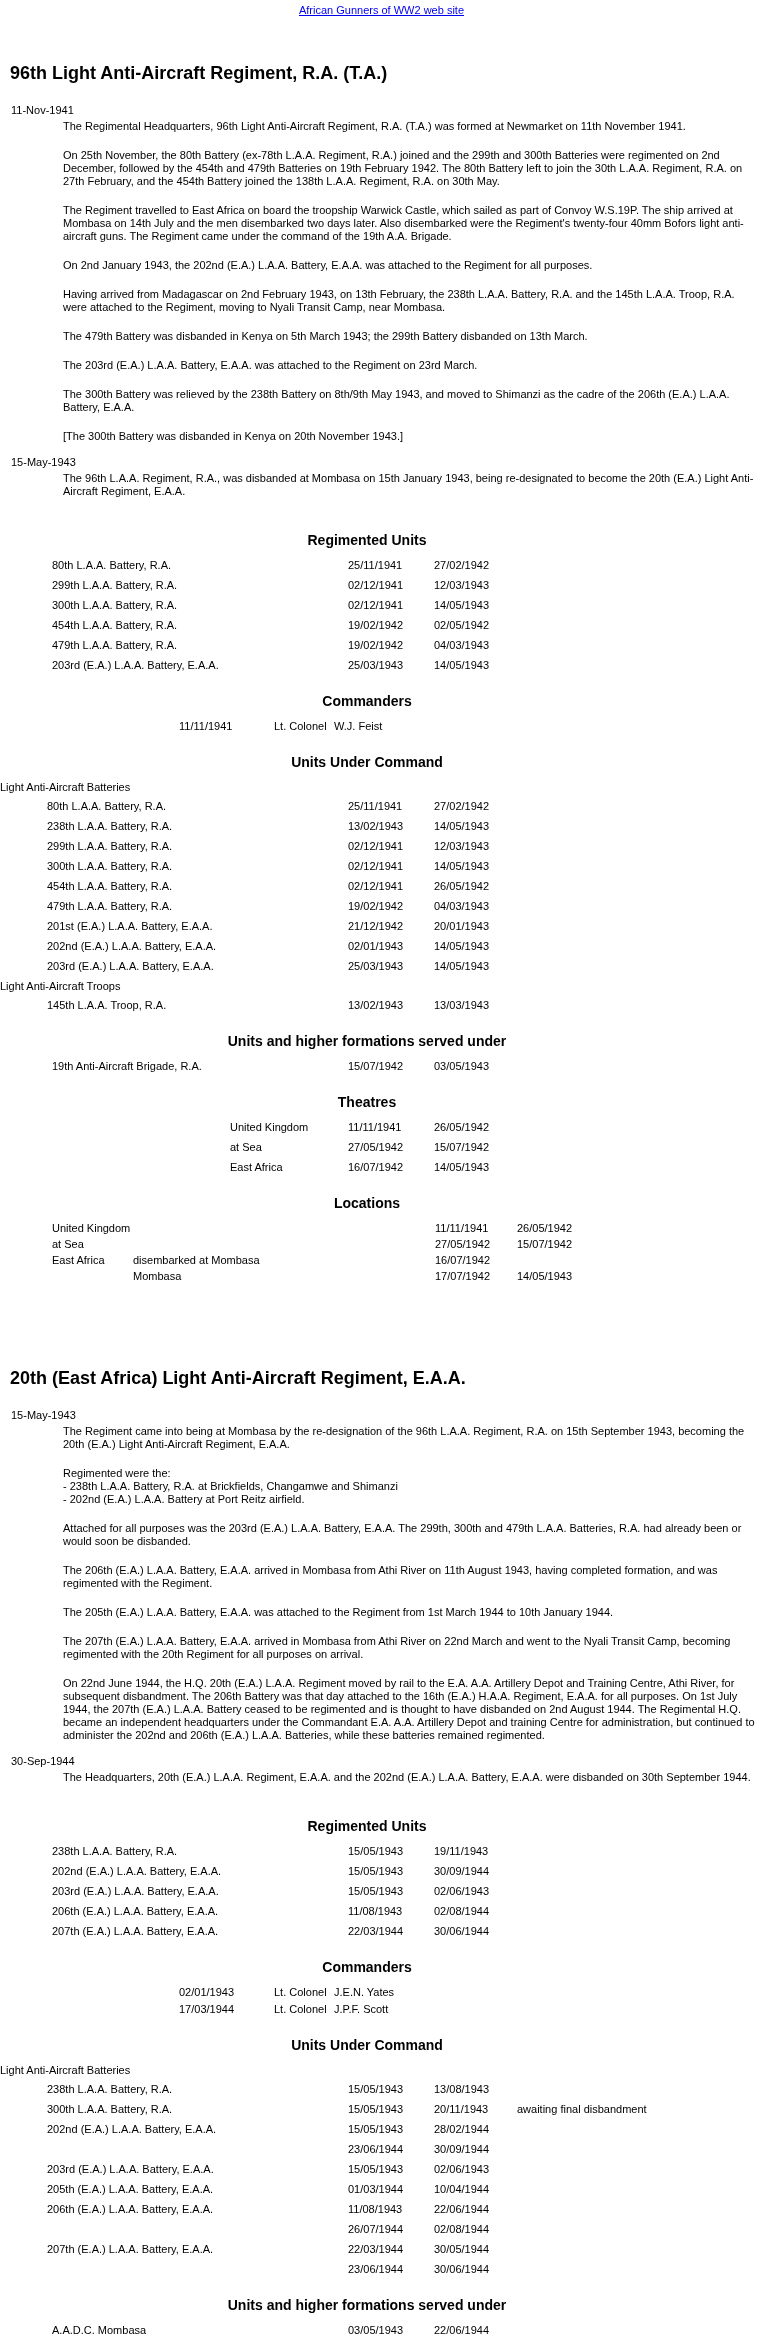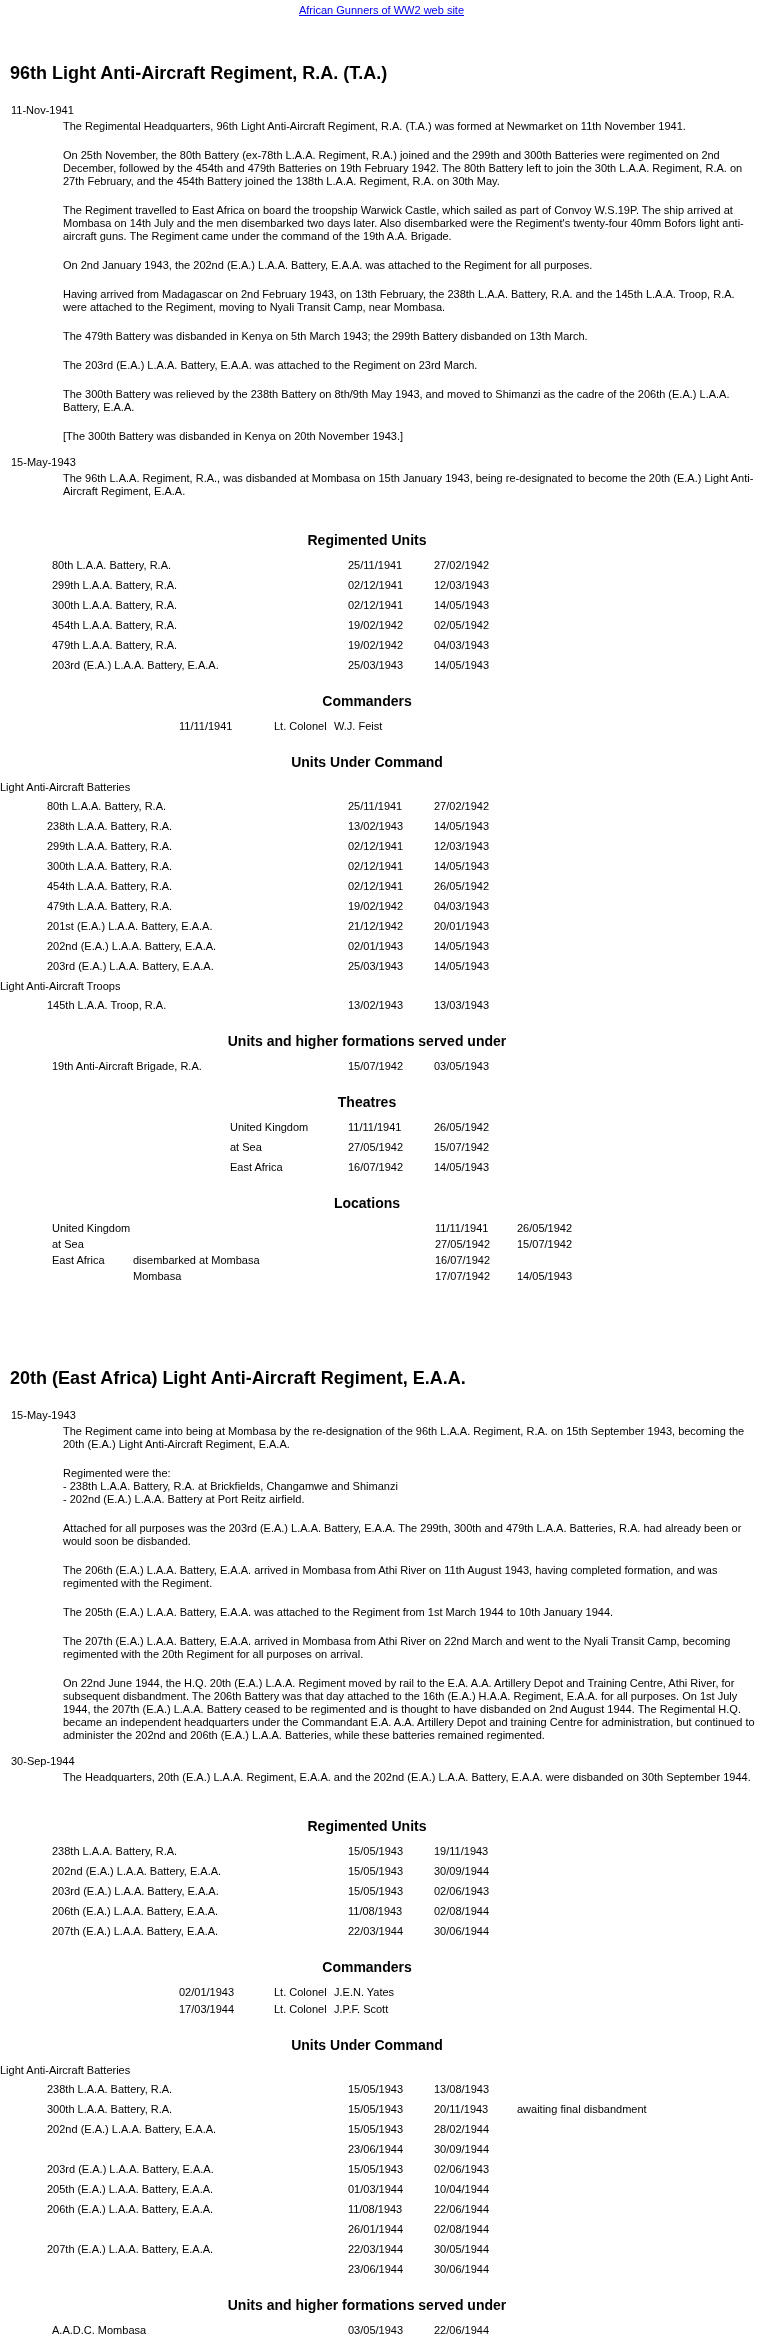--- a/index.html
+++ b/index.html
@@ -499,21 +499,21 @@
 
                     <div class="trow indent">
                       <span>206th (E.A.) L.A.A. Battery, E.A.A.</span>
                       <span>11/08/1943</span>
                       <span>22/06/1944</span>
                       <span></span>
                     </div>
 
                     <div class="trow indent">
                       <span></span>
-                      <span>26/01/1944</span>
+                      <span>26/07/1944</span>
                       <span>02/08/1944</span>
                       <span></span>
                     </div>
 
                     <div class="trow indent">
                       <span>207th (E.A.) L.A.A. Battery, E.A.A.</span>
                       <span>22/03/1944</span>
                       <span>30/05/1944</span>
                       <span></span>
                     </div>

